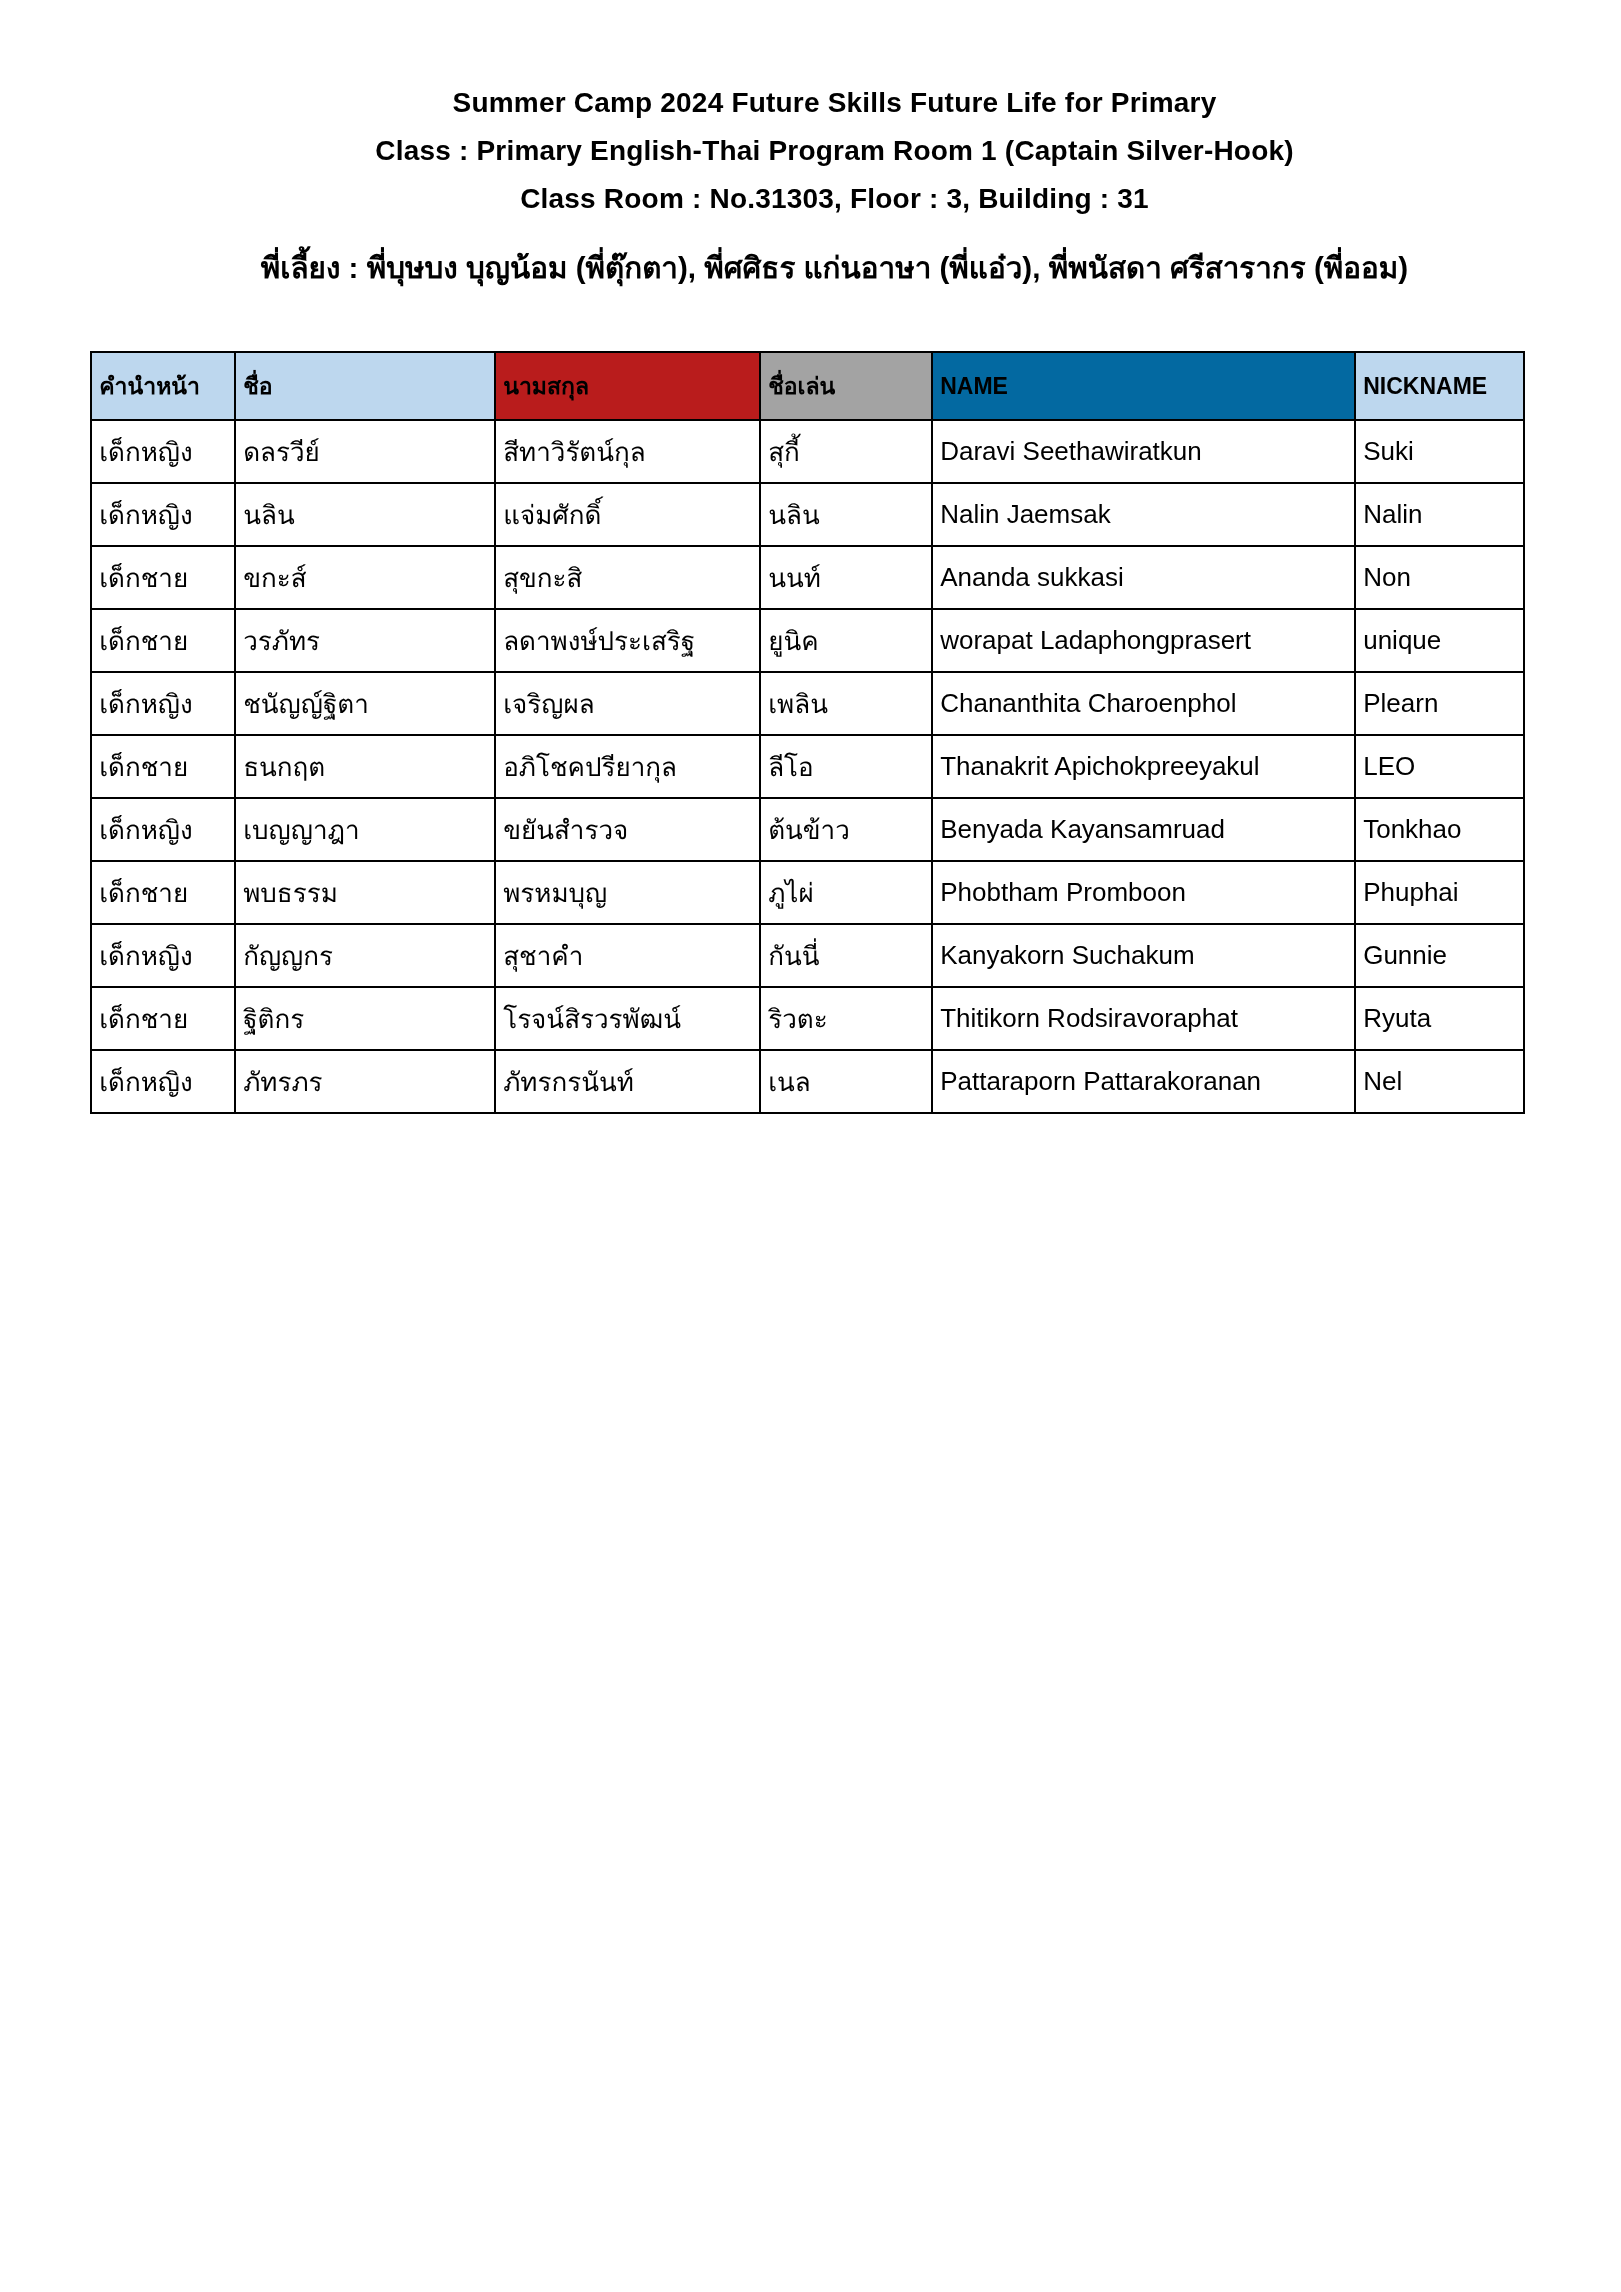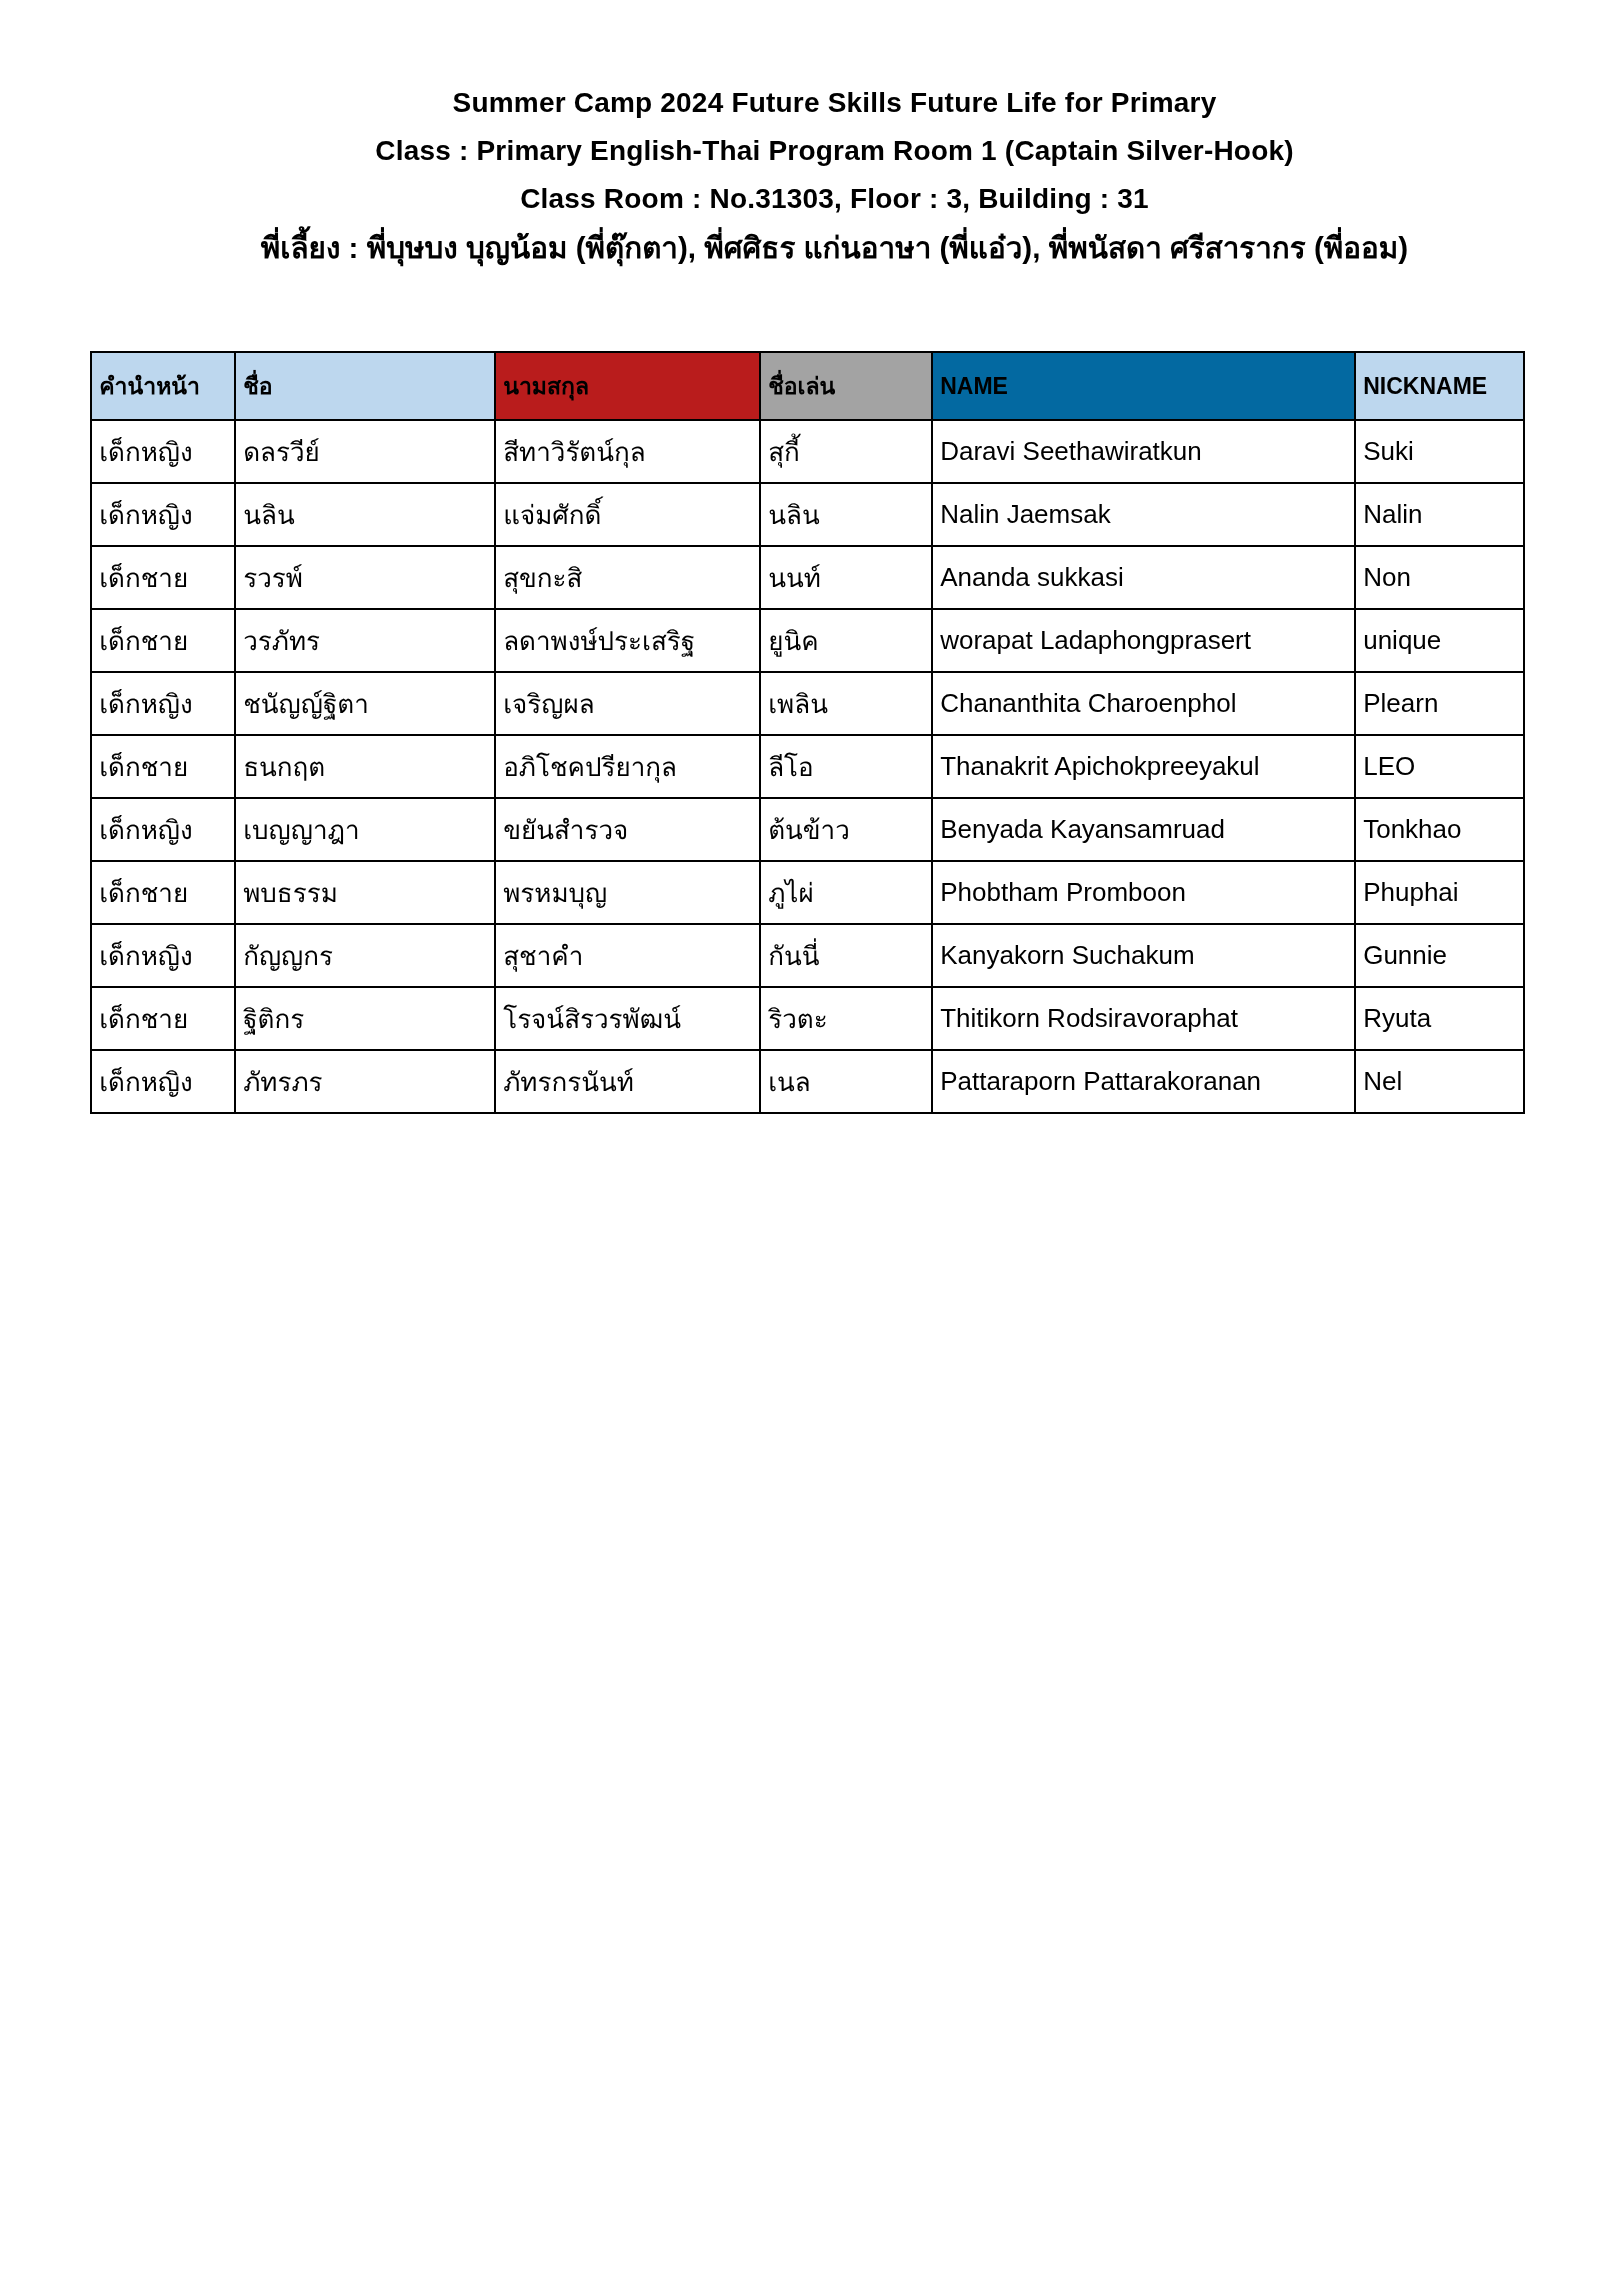--- a/index.html
+++ b/index.html
@@ -29,20 +29,21 @@
   .title-line {
     font-size: 28px;
     font-weight: 600;
     line-height: 48px;
     letter-spacing: 0.2px;
   }
   .thai-line {
     font-size: 29.6px;
     font-weight: 700;
     line-height: 49px;
+    margin-top: 20px;
   }
   .thai-line.first {
     margin-top: 10.7px;
   }
   table.roster {
     position: absolute;
     left: 90px;
     top: 351px;
     width: 1433px;
     border-collapse: collapse;
@@ -118,21 +119,21 @@
         <tr>
           <td>เด็กหญิง</td>
           <td>นลิน</td>
           <td>แจ่มศักดิ์</td>
           <td>นลิน</td>
           <td>Nalin Jaemsak</td>
           <td>Nalin</td>
         </tr>
         <tr>
           <td>เด็กชาย</td>
-          <td>รวรพ์</td>
+          <td>ขกะส์</td>
           <td>สุขกะสิ</td>
           <td>นนท์</td>
           <td>Ananda sukkasi</td>
           <td>Non</td>
         </tr>
         <tr>
           <td>เด็กชาย</td>
           <td>วรภัทร</td>
           <td>ลดาพงษ์ประเสริฐ</td>
           <td>ยูนิค</td>

